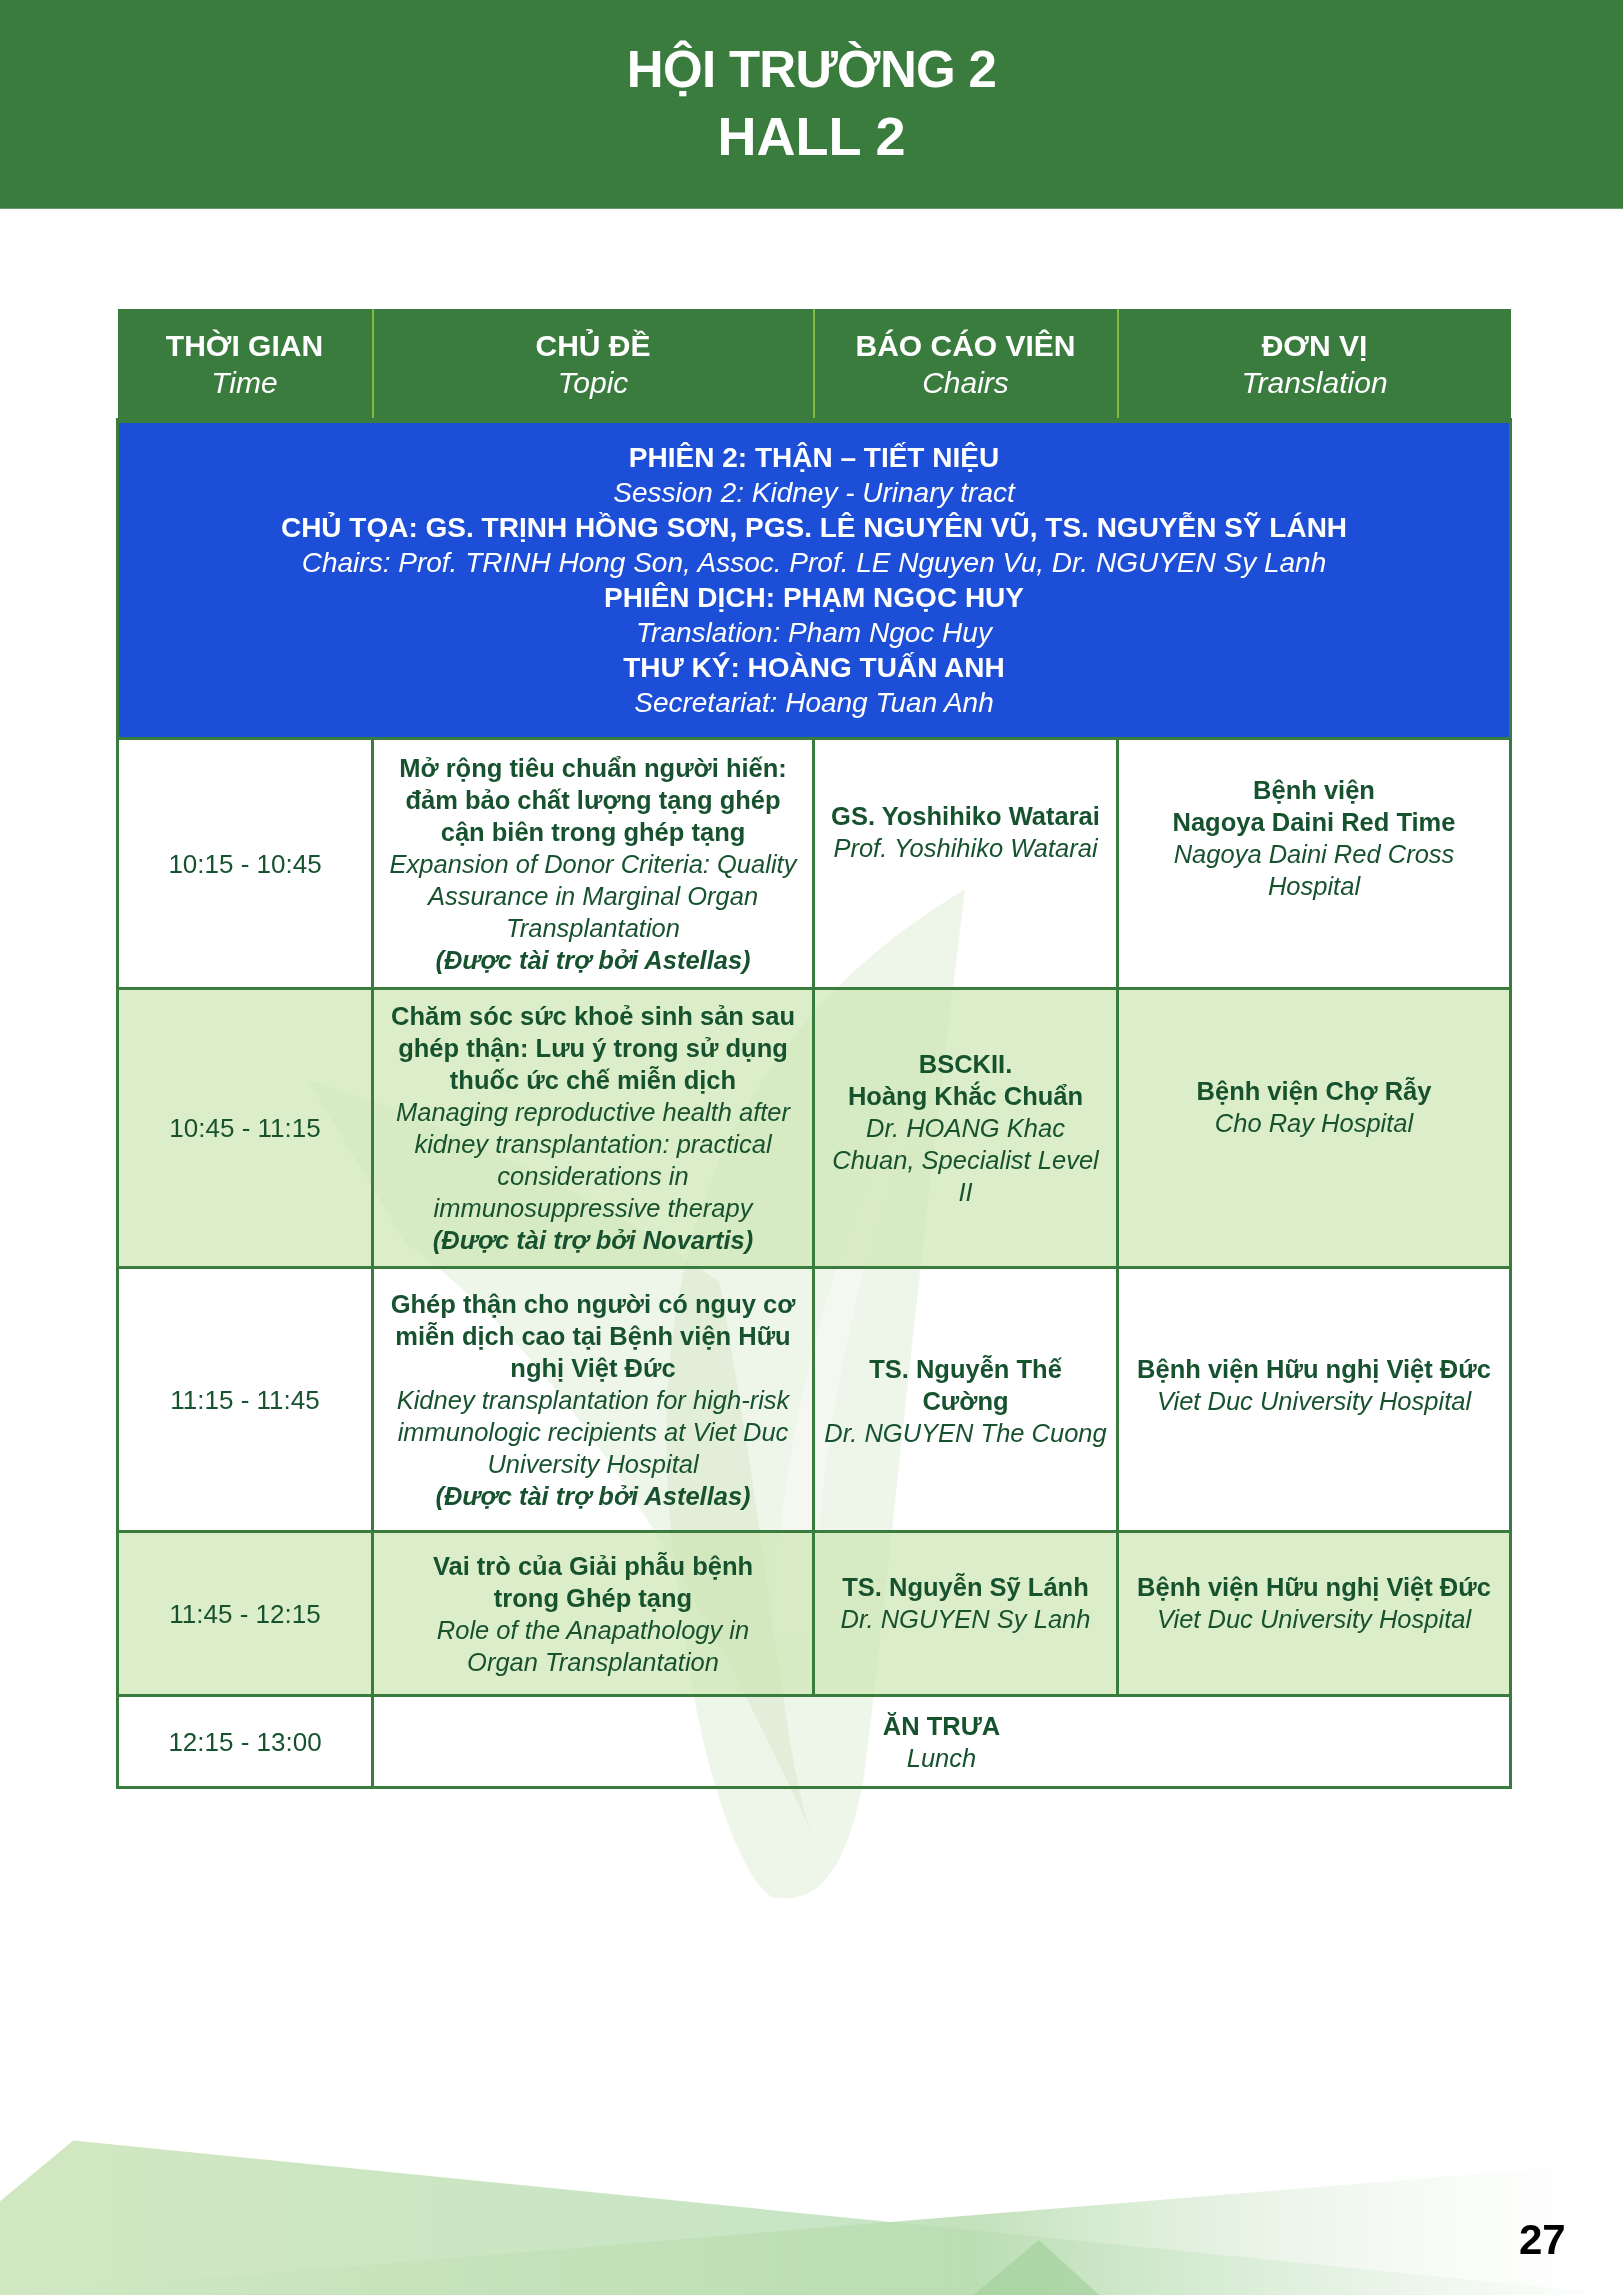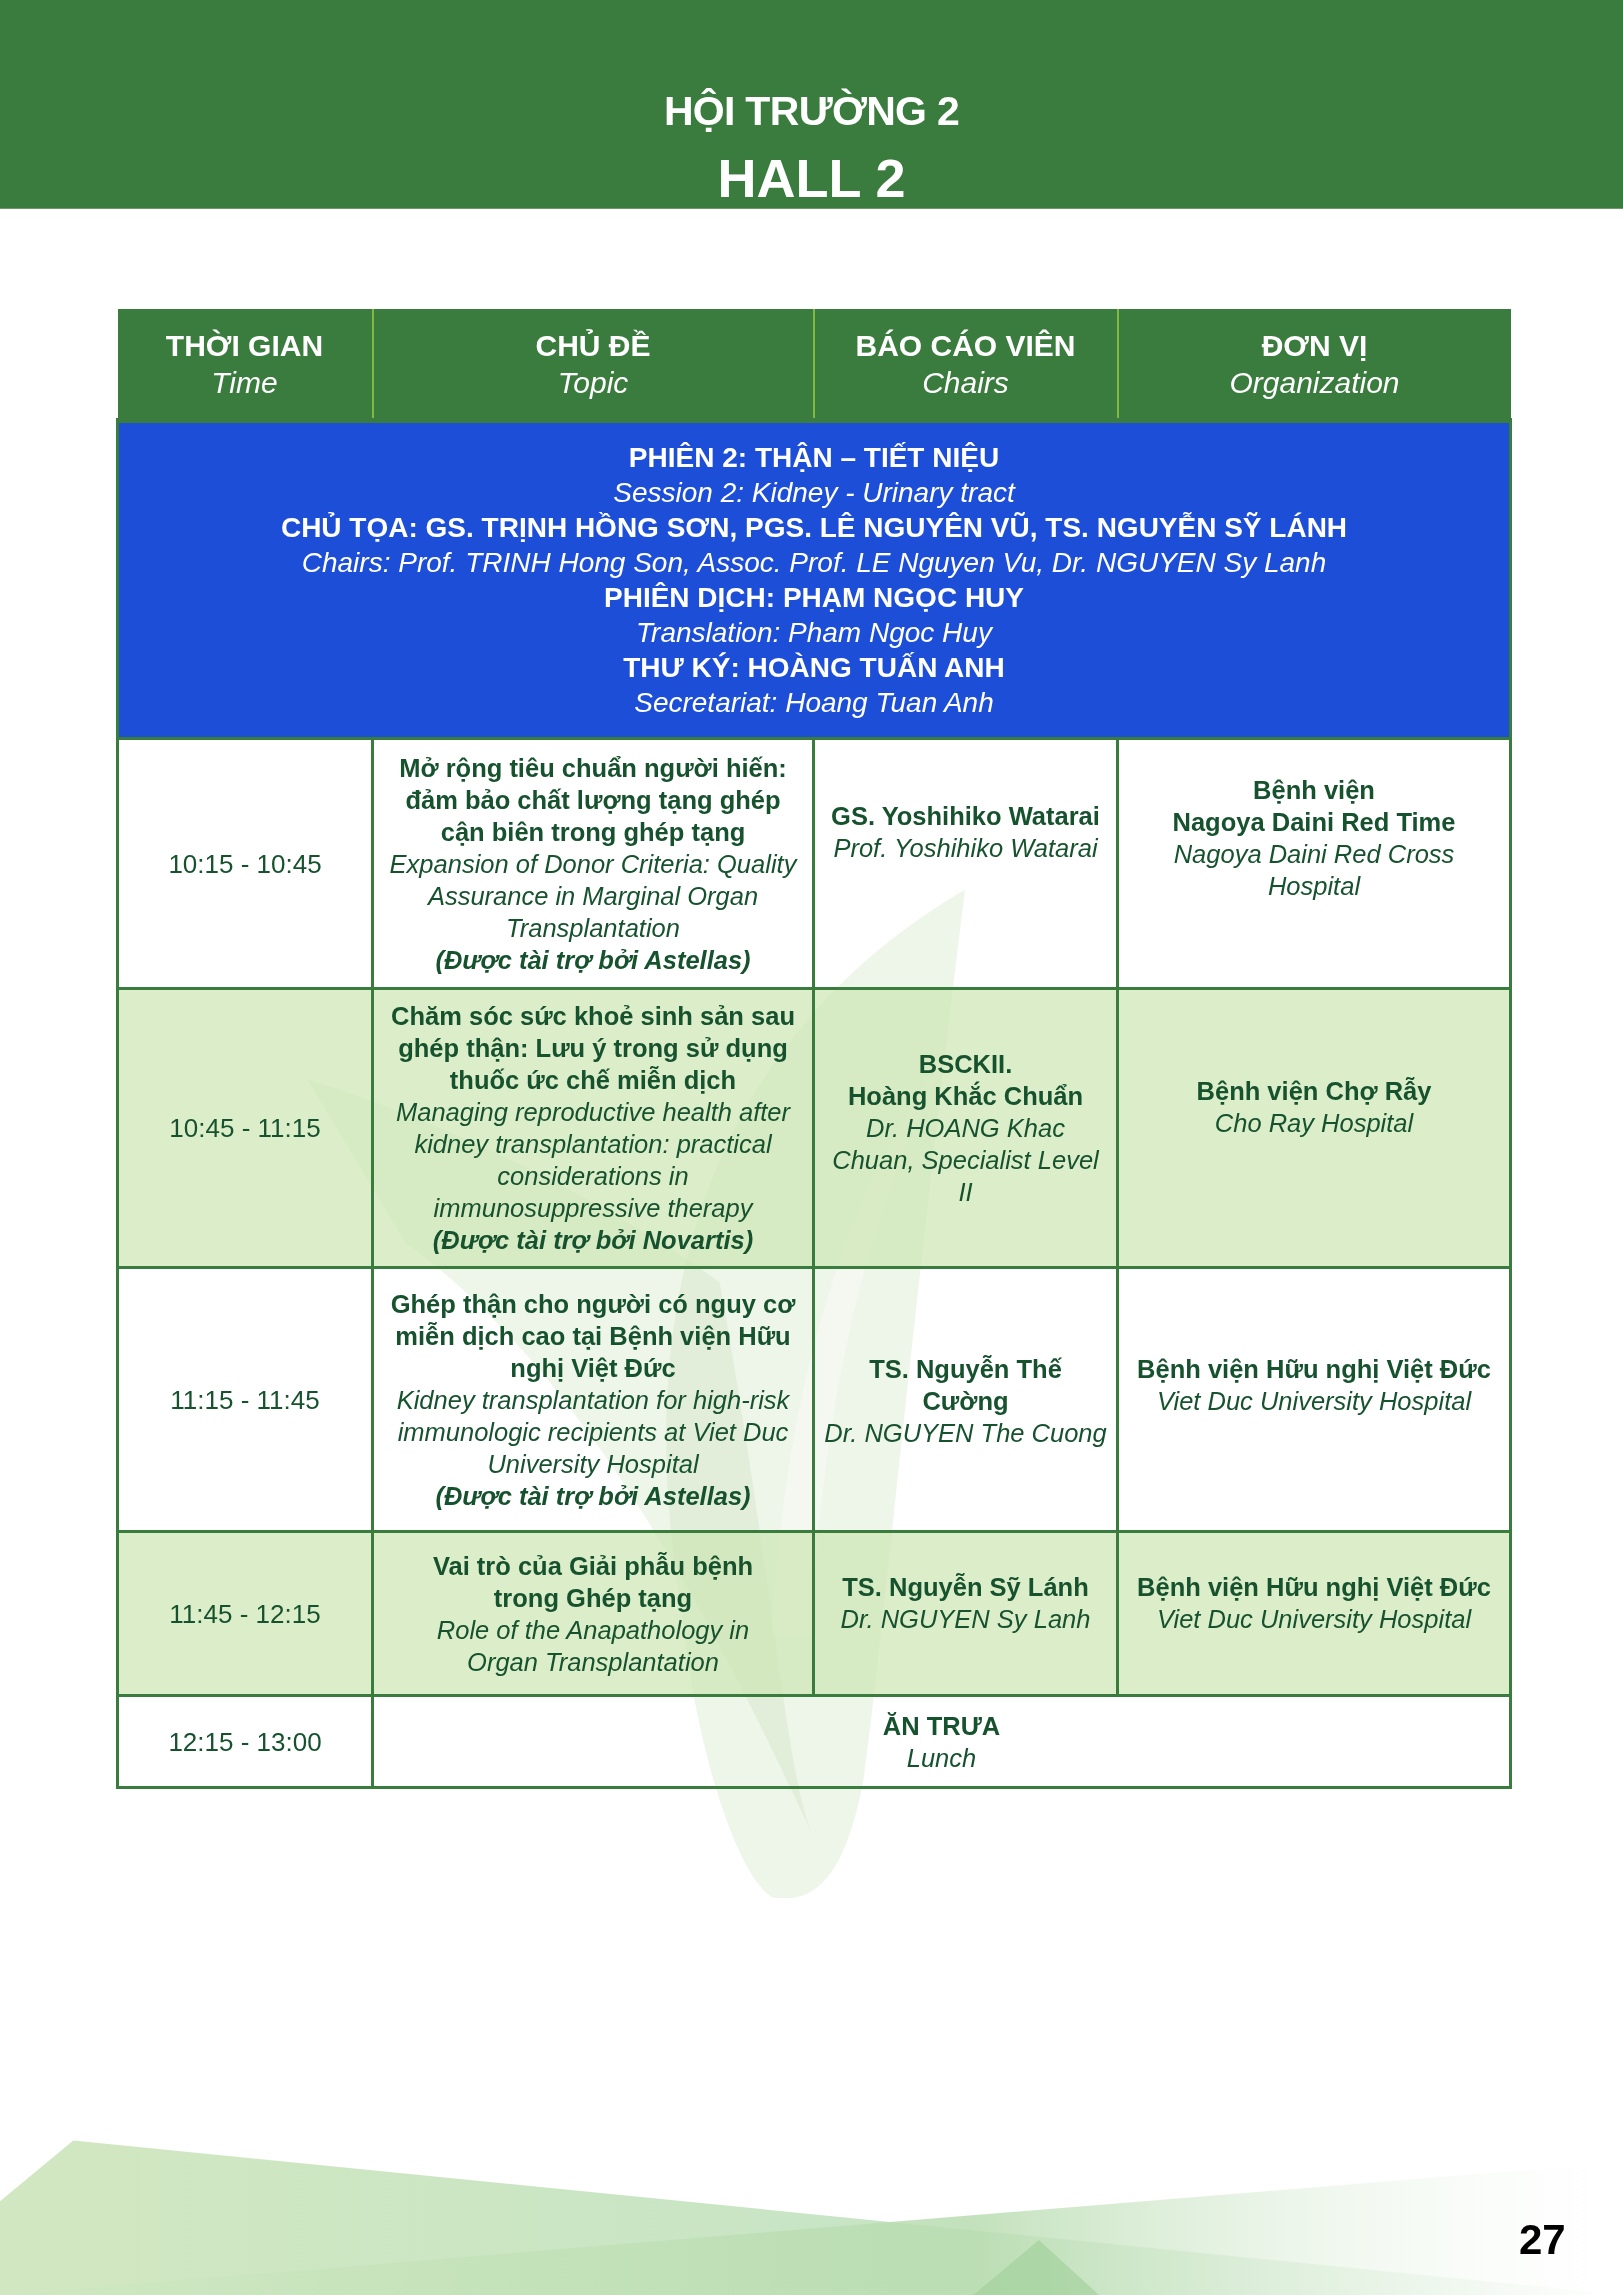--- a/index.html
+++ b/index.html
@@ -5,21 +5,21 @@
   html, body { margin:0; padding:0; }
   body {
     width:1623px; height:2295px; position:relative; overflow:hidden;
     background:#ffffff; font-family:"Liberation Sans", sans-serif; color:#17522e;
   }
   .banner {
     position:absolute; left:0; top:0; width:1623px; height:208px;
     background:#3a7b3e; border-bottom:1.3px solid #6a9a6c;
     display:flex; flex-direction:column; align-items:center; color:#fff;
   }
-  .banner .t1 { margin-top:82px; font-size:41px; font-weight:bold; line-height:59px; letter-spacing:-0.7px; }
+  .banner .t1 { margin-top:40px; font-size:51px; font-weight:bold; line-height:59px; letter-spacing:-0.7px; }
   .banner .t2 { margin-top:14.4px; font-size:54px; font-weight:bold; line-height:46px; }
 
   
   .wm { position:absolute; left:0; top:0; width:1623px; height:2295px; pointer-events:none; }
 
   .tbl {
     position:absolute; left:116px; top:309px; width:1392px;
     border-collapse:collapse; table-layout:fixed;
   }
   .tbl td, .tbl th { padding:0; text-align:center; vertical-align:middle; }
@@ -103,21 +103,21 @@
     <th>
       <span class="vn">CHỦ ĐỀ</span>
       <span class="en">Topic</span>
     </th>
     <th>
       <span class="vn">BÁO CÁO VIÊN</span>
       <span class="en">Chairs</span>
     </th>
     <th>
       <span class="vn">ĐƠN VỊ</span>
-      <span class="en">Organization</span>
+      <span class="en">Translation</span>
     </th>
   </tr>
 
   <tr class="session">
     <td colspan="4">
       <span class="b">PHIÊN 2: THẬN – TIẾT NIỆU</span>
       <span class="i">Session 2: Kidney - Urinary tract</span>
       <span class="b">CHỦ TỌA: GS. TRỊNH HỒNG SƠN, PGS. LÊ NGUYÊN VŨ, TS. NGUYỄN SỸ LÁNH</span>
       <span class="i">Chairs: Prof. TRINH Hong Son, Assoc. Prof. LE Nguyen Vu, Dr. NGUYEN Sy Lanh</span>
       <span class="b">PHIÊN DỊCH: PHẠM NGỌC HUY</span>

